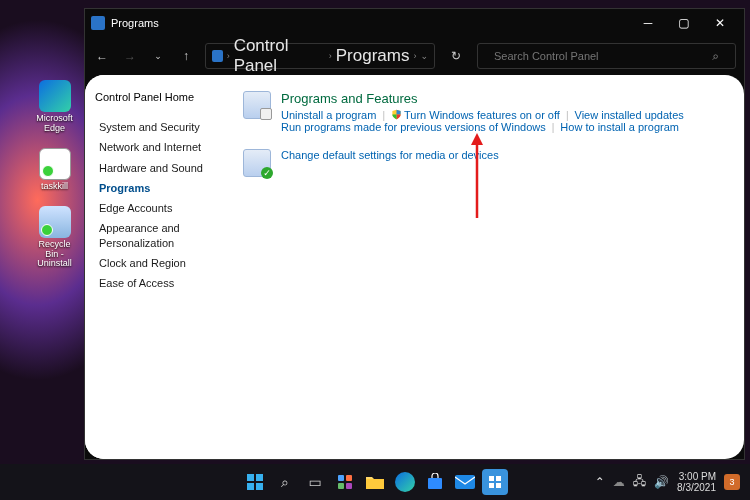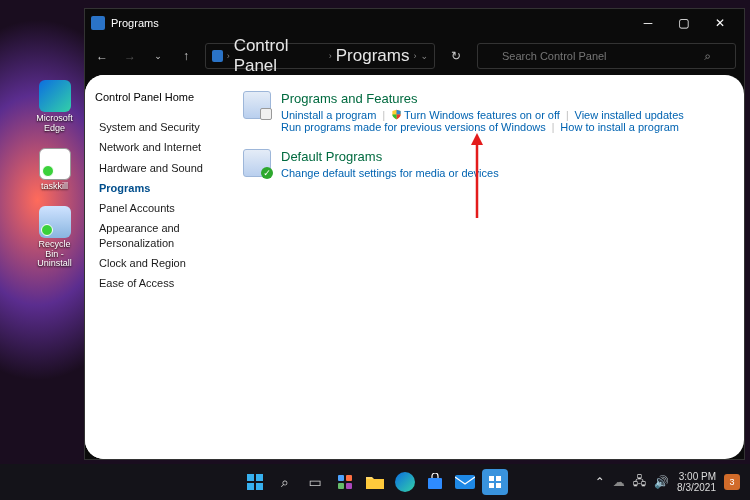--- a/index.html
+++ b/index.html
@@ -29,21 +29,21 @@
 
 .toolbar { height: 38px; background: #0b0b0b; display: flex; align-items: center; padding: 0 8px; gap: 10px; color: #ccc; font-size: 12px; }
 .tbtn { cursor: pointer; width: 18px; text-align: center; color: #ccc; }
 .tbtn.dis { color: #555; }
 .addrbar { flex: 0 0 230px; display: flex; align-items: center; gap: 4px; border: 1px solid #333; border-radius: 3px; padding: 3px 6px; height: 26px; }
 .addrbar .sq { width: 12px; height: 12px; background: #2a73c7; border-radius: 2px; }
 .crumb { color: #e6e6e6; font-size: 17px; cursor: pointer; }
 .sep { color: #888; font-size: 9px; }
 .dd { margin-left: auto; color: #888; font-size: 9px; cursor: pointer; }
 .refresh { width: 22px; text-align: center; color: #ccc; cursor: pointer; font-size: 12px; }
-.search { flex: 1; border: 1px solid #333; border-radius: 3px; height: 26px; display: flex; align-items: center; padding: 0 24px; gap: 6px; }
+.search { flex: 1; border: 1px solid #333; border-radius: 3px; height: 26px; display: flex; align-items: center; padding: 0 16px; gap: 6px; }
 .search input { flex: 1; background: transparent; border: none; color: #ccc; font-size: 11px; outline: none; }
 .search .sicon { color: #888; font-size: 12px; }
 
 .content { flex: 1; background: #fff; display: flex; overflow: hidden; border-radius: 19px; }
 .sidebar { width: 140px; padding: 16px 10px; font-size: 11px; color: #1a1a1a; background: #fff; }
 .sidebar .home { color: #000; display: block; margin-bottom: 14px; cursor: pointer; }
 .sidebar .item { display: block; padding: 3px 0 3px 4px; cursor: pointer; color: #1a1a1a; line-height: 1.3; }
 .sidebar .item.active { color: #004e8c; font-weight: 600; }
 
 .main { flex: 1; padding: 16px 18px; font-size: 11px; color: #1a1a1a; position: relative; }
@@ -127,21 +127,21 @@
     </div>
   </div>
 
   <div class="content">
     <div class="sidebar">
       <span class="home">Control Panel Home</span>
       <span class="item">System and Security</span>
       <span class="item">Network and Internet</span>
       <span class="item">Hardware and Sound</span>
       <span class="item active">Programs</span>
-      <span class="item">Panel Accounts</span>
+      <span class="item">Edge Accounts</span>
       <span class="item">Appearance and Personalization</span>
       <span class="item">Clock and Region</span>
       <span class="item">Ease of Access</span>
     </div>
 
     <div class="main">
       <div class="section">
         <div class="sicn prog"></div>
         <div class="body">
           <h2>Programs and Features</h2>
@@ -163,21 +163,20 @@
             <span class="lnk">Run programs made for previous versions of Windows</span>
             <span class="lsep">|</span>
             <span class="lnk">How to install a program</span>
           </div>
         </div>
       </div>
 
       <div class="section">
         <div class="sicn def"></div>
         <div class="body">
-          <h2>Default Programs</h2>
           <div class="links">
             <span class="lnk">Change default settings for media or devices</span>
           </div>
         </div>
       </div>
 
       <svg class="arrow" width="20" height="90">
         <line x1="10" y1="85" x2="10" y2="8" stroke="#e31b1b" stroke-width="2.5"></line>
         <polygon points="10,0 4,12 16,12" fill="#e31b1b"></polygon>
       </svg>

